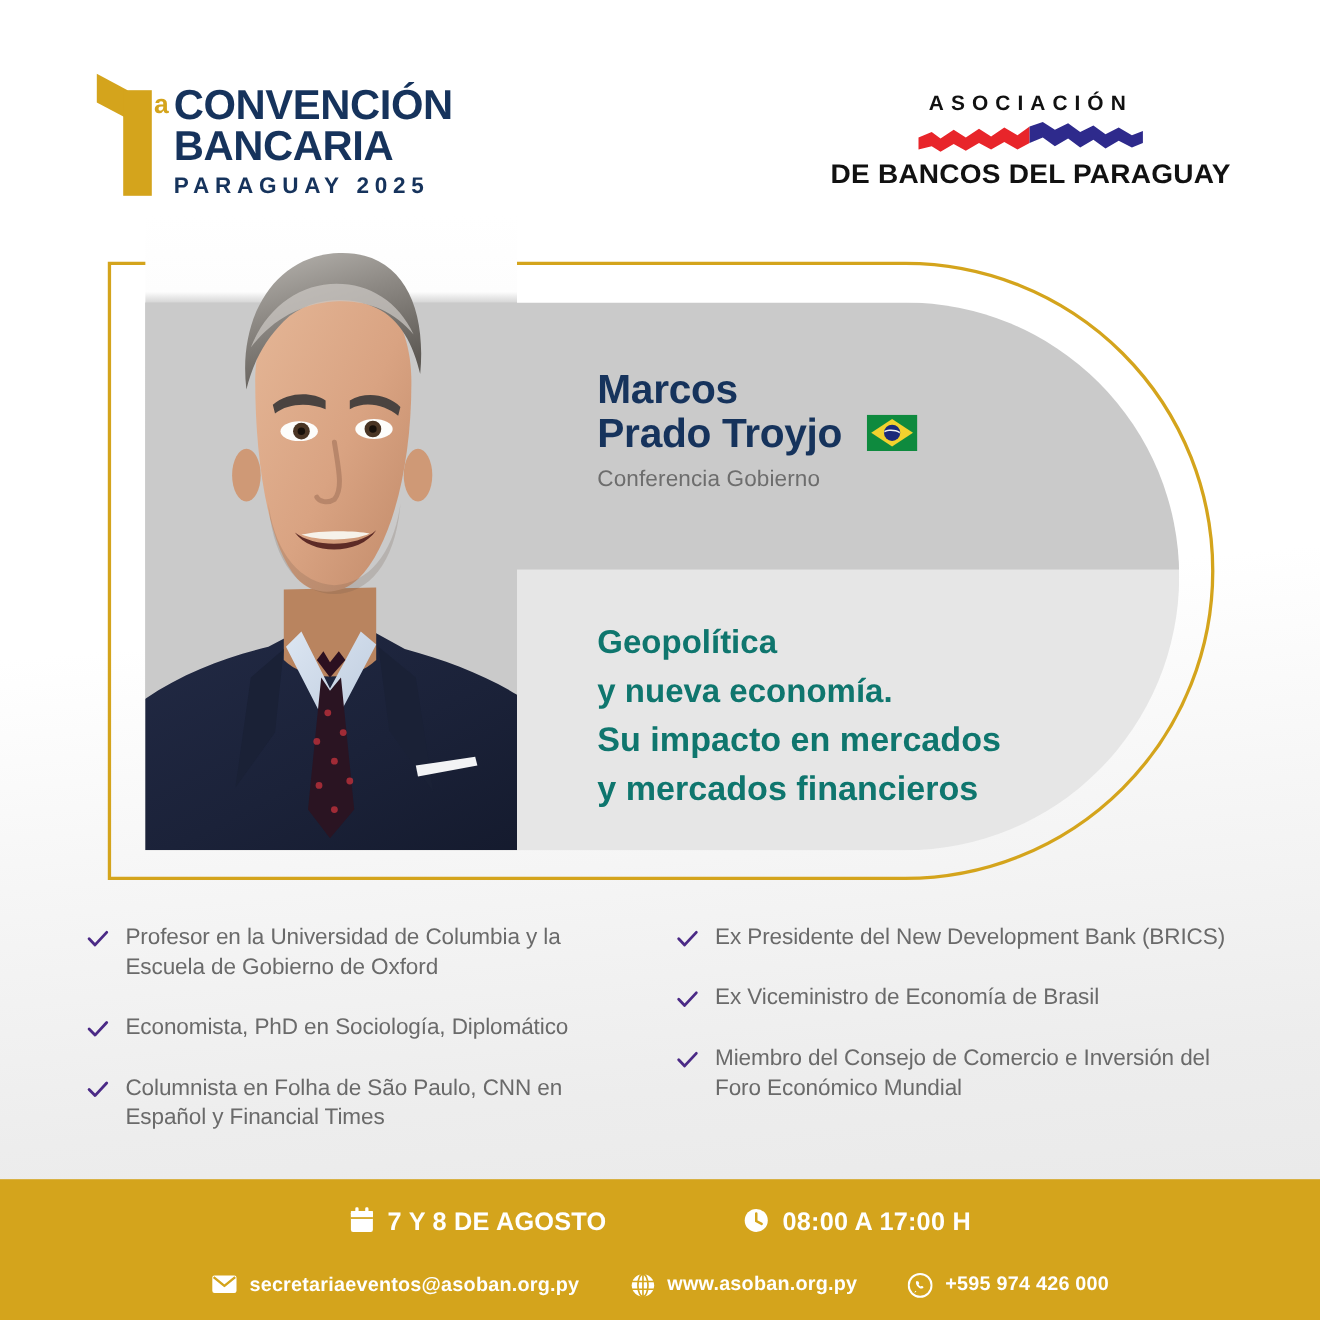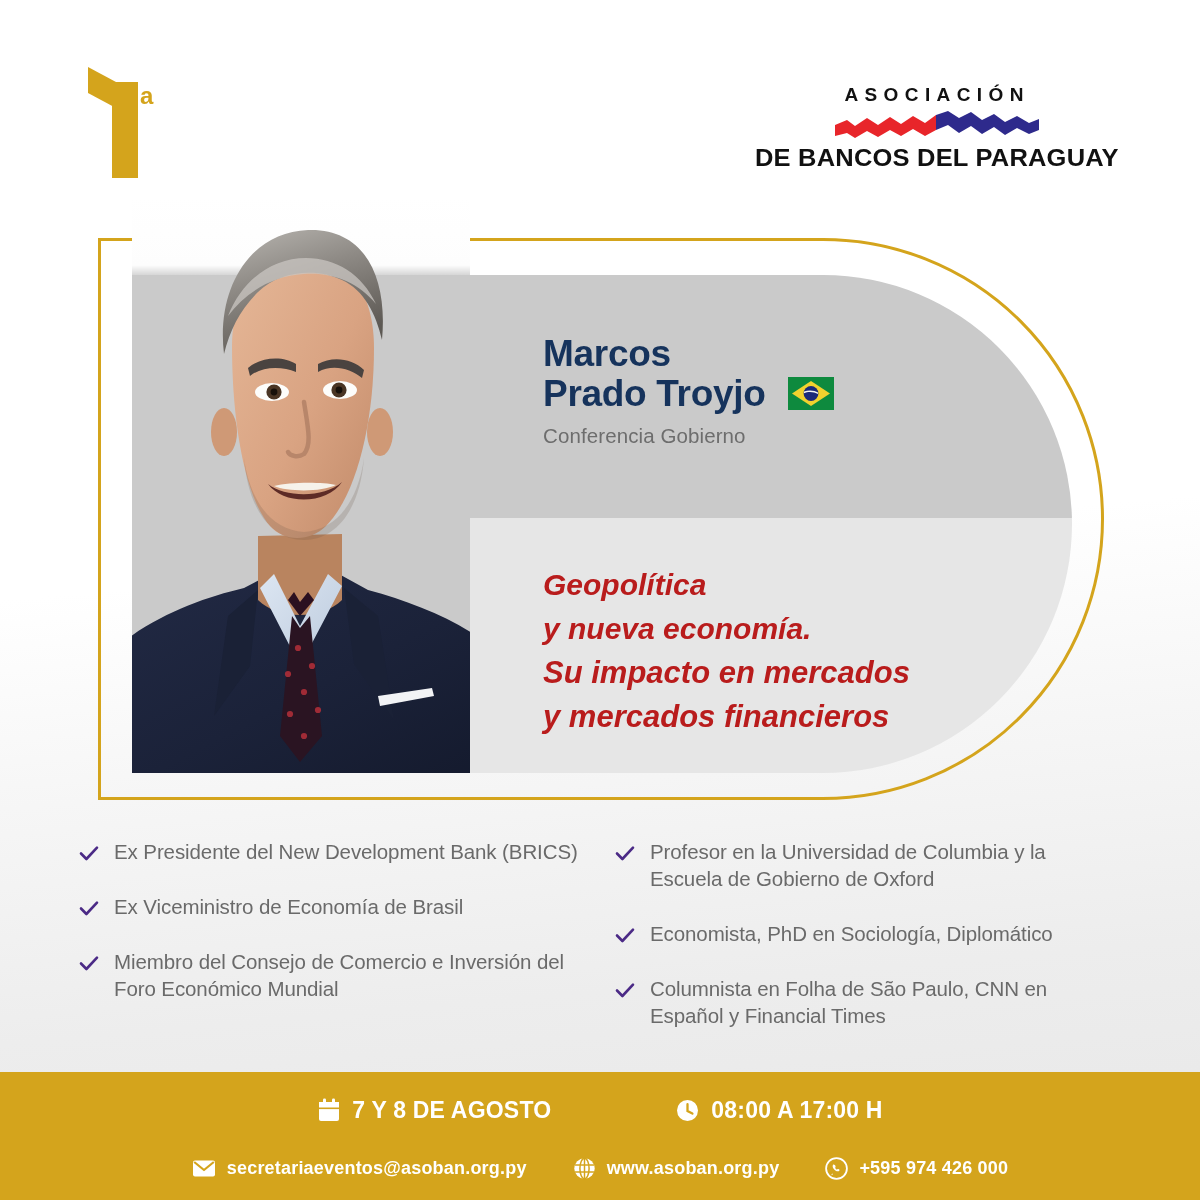--- a/index.html
+++ b/index.html
@@ -44,49 +44,54 @@
   .ph-bg2{position:absolute;left:0;top:79px;width:100%;height:498px;background:#cacaca;}
   .person{position:absolute;left:0;top:0;width:338px;height:577px;}
 
   
   .spk{position:absolute;left:543px;top:334px;width:520px;}
   .spk-name{font-size:37px;font-weight:bold;color:#16335c;line-height:1.08;letter-spacing:-0.3px;}
   .spk-name .row2{display:flex;align-items:center;gap:22px;}
   .flag{width:46px;height:33px;flex:none;display:block;}
   .spk-sub{font-size:20.5px;color:#6d6d6d;margin-top:10px;letter-spacing:0.1px;}
 
-  .talk{position:absolute;left:543px;top:563px;width:520px;color:#b91c1c;font-weight:bold;font-style:italic;}
+  .talk{position:absolute;left:543px;top:563px;width:520px;color:#0f766e;font-weight:bold;}
   .talk .t1{font-size:30px;line-height:1.46;}
   .talk .t2{font-size:31px;line-height:1.44;}
 
   
   .bullets{position:absolute;left:78px;top:838px;width:1044px;display:flex;gap:28px;}
   .bcol{width:508px;}
   .bitem{display:flex;gap:14px;margin-bottom:28px;}
   .chk{flex:none;width:22px;height:22px;margin-top:4px;}
   .btxt{font-size:20.5px;color:#6a6a6a;line-height:1.32;letter-spacing:-0.1px;}
 
   
   .footer{position:absolute;left:0;top:1072px;width:1200px;height:128px;background:#d4a41c;}
   .frow{display:flex;align-items:center;justify-content:center;color:#fff;font-weight:bold;}
   .frow1{height:60px;gap:124px;font-size:23px;letter-spacing:0.2px;padding-top:8px;}
   .frow2{height:56px;gap:46px;font-size:18px;letter-spacing:0.2px;}
-  .fitem{display:flex;align-items:center;gap:11px;}
+  .fitem{display:flex;align-items:flex-start;gap:11px;}
   .ficon{flex:none;display:block;}
 </style>
 </head>
 <body>
 
 <div class="stage">
 
   <div class="logo-left">
     <div class="numeral">
       <div class="one-flag"></div>
       <div class="one-stem"></div>
       <div class="ord">a</div>
+    </div>
+    <div class="logo-words">
+      <div class="l1">CONVENCIÓN</div>
+      <div class="l2">BANCARIA</div>
+      <div class="l3">PARAGUAY 2025</div>
     </div>
   </div>
 
   <div class="logo-right">
     <div class="asoc">ASOCIACIÓN</div>
     <svg class="waves" width="208" height="30" viewBox="0 0 208 30">
       <path d="M2 16 L14 11 L22 17 L34 9 L45 16 L57 8 L68 15 L80 7 L92 14 L103 6 L103 21 L92 27 L80 20 L68 27 L57 21 L45 28 L34 22 L22 29 L14 24 L2 27 Z" fill="#e8252a"></path>
       <path d="M103 6 L115 2 L126 9 L138 3 L149 11 L161 5 L172 13 L184 7 L196 14 L206 10 L206 21 L196 25 L184 19 L172 26 L161 18 L149 25 L138 17 L126 24 L115 16 L103 21 Z" fill="#2e2a8c"></path>
     </svg>
     <div class="bancos">DE BANCOS DEL PARAGUAY</div>
@@ -197,53 +202,53 @@
     <div class="t2">Su impacto en mercados</div>
     <div class="t2">y mercados financieros</div>
   </div>
 
   <div class="bullets">
     <div class="bcol">
       <div class="bitem">
         <svg class="chk" viewBox="0 0 22 22">
             <path d="M3 11.5 L8.4 17 L19 5.6" fill="none" stroke="#4b2a86" stroke-width="2.6" stroke-linecap="round" stroke-linejoin="round"></path>
           </svg>
+        <div class="btxt">Profesor en la Universidad de Columbia y la Escuela de Gobierno de Oxford</div>
+      </div>
+      <div class="bitem">
+        <svg class="chk" viewBox="0 0 22 22">
+            <path d="M3 11.5 L8.4 17 L19 5.6" fill="none" stroke="#4b2a86" stroke-width="2.6" stroke-linecap="round" stroke-linejoin="round"></path>
+          </svg>
+        <div class="btxt">Economista, PhD en Sociología, Diplomático</div>
+      </div>
+      <div class="bitem">
+        <svg class="chk" viewBox="0 0 22 22">
+            <path d="M3 11.5 L8.4 17 L19 5.6" fill="none" stroke="#4b2a86" stroke-width="2.6" stroke-linecap="round" stroke-linejoin="round"></path>
+          </svg>
+        <div class="btxt">Columnista en Folha de São Paulo, CNN en Español y Financial Times</div>
+      </div>
+    </div>
+    <div class="bcol">
+      <div class="bitem">
+        <svg class="chk" viewBox="0 0 22 22">
+            <path d="M3 11.5 L8.4 17 L19 5.6" fill="none" stroke="#4b2a86" stroke-width="2.6" stroke-linecap="round" stroke-linejoin="round"></path>
+          </svg>
         <div class="btxt">Ex Presidente del New Development Bank (BRICS)</div>
       </div>
       <div class="bitem">
         <svg class="chk" viewBox="0 0 22 22">
             <path d="M3 11.5 L8.4 17 L19 5.6" fill="none" stroke="#4b2a86" stroke-width="2.6" stroke-linecap="round" stroke-linejoin="round"></path>
           </svg>
         <div class="btxt">Ex Viceministro de Economía de Brasil</div>
       </div>
       <div class="bitem">
         <svg class="chk" viewBox="0 0 22 22">
             <path d="M3 11.5 L8.4 17 L19 5.6" fill="none" stroke="#4b2a86" stroke-width="2.6" stroke-linecap="round" stroke-linejoin="round"></path>
           </svg>
         <div class="btxt">Miembro del Consejo de Comercio e Inversión del Foro Económico Mundial</div>
-      </div>
-    </div>
-    <div class="bcol">
-      <div class="bitem">
-        <svg class="chk" viewBox="0 0 22 22">
-            <path d="M3 11.5 L8.4 17 L19 5.6" fill="none" stroke="#4b2a86" stroke-width="2.6" stroke-linecap="round" stroke-linejoin="round"></path>
-          </svg>
-        <div class="btxt">Profesor en la Universidad de Columbia y la Escuela de Gobierno de Oxford</div>
-      </div>
-      <div class="bitem">
-        <svg class="chk" viewBox="0 0 22 22">
-            <path d="M3 11.5 L8.4 17 L19 5.6" fill="none" stroke="#4b2a86" stroke-width="2.6" stroke-linecap="round" stroke-linejoin="round"></path>
-          </svg>
-        <div class="btxt">Economista, PhD en Sociología, Diplomático</div>
-      </div>
-      <div class="bitem">
-        <svg class="chk" viewBox="0 0 22 22">
-            <path d="M3 11.5 L8.4 17 L19 5.6" fill="none" stroke="#4b2a86" stroke-width="2.6" stroke-linecap="round" stroke-linejoin="round"></path>
-          </svg>
-        <div class="btxt">Columnista en Folha de São Paulo, CNN en Español y Financial Times</div>
       </div>
     </div>
   </div>
 
   <div class="footer">
     <div class="frow frow1">
       <div class="fitem">
         <svg class="ficon" width="24" height="25" viewBox="0 0 24 25">
           <rect x="2" y="4" width="20" height="19" rx="2" fill="#fff"></rect>
           <rect x="2" y="4" width="20" height="5" fill="#fff"></rect>

